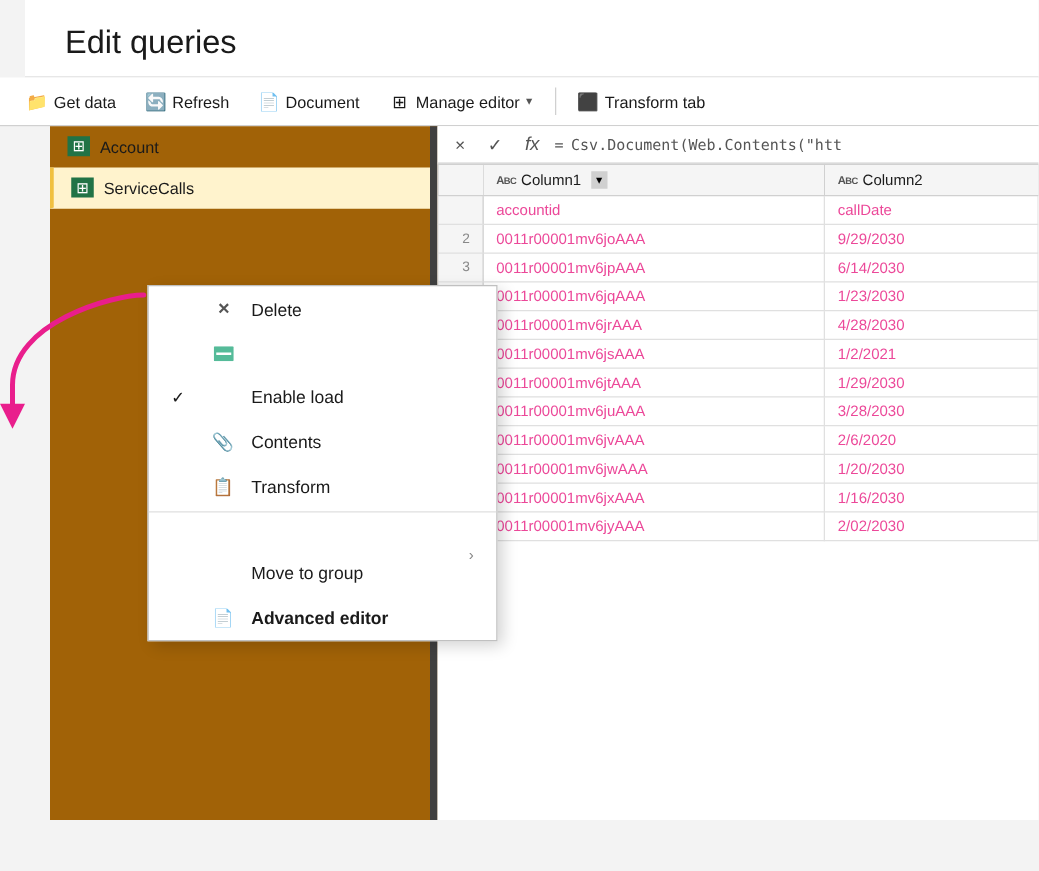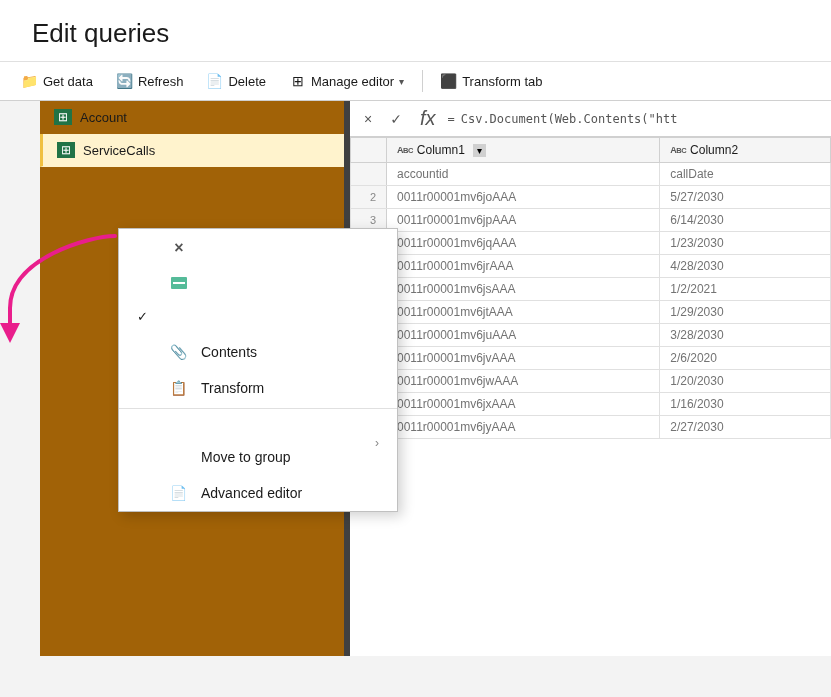--- a/index.html
+++ b/index.html
@@ -10,20 +10,21 @@
       height: 697px;
       overflow: hidden;
       position: relative;
     }
 
     
     .title-bar {
       background: #fff;
       padding: 18px 32px 12px 32px;
       border-bottom: 1px solid #e0e0e0;
+      margin-left: 20px;
     }
     .title-bar h1 {
       font-size: 26px;
       font-weight: 300;
       color: #1a1a1a;
     }
 
     
     .toolbar {
       background: #fff;
@@ -148,21 +149,21 @@
       text-align: left;
       font-weight: 500;
       color: #1a1a1a;
       white-space: nowrap;
       position: sticky;
       top: 0;
     }
     td {
       border: 1px solid #e0e0e0;
       padding: 4px 10px;
-      color: #737373;
+      color: #ec4899;
       white-space: nowrap;
     }
     td.row-num {
       background: #f5f5f5;
       color: #888;
       text-align: right;
       width: 30px;
       font-size: 11px;
       border-right: 1px solid #d0d0d0;
     }
@@ -259,21 +260,21 @@
   <button class="toolbar-btn">
     <span class="toolbar-icon">📁</span>
     <span>Get data</span>
   </button>
   <button class="toolbar-btn">
     <span class="toolbar-icon">🔄</span>
     <span>Refresh</span>
   </button>
   <button class="toolbar-btn">
     <span class="toolbar-icon">📄</span>
-    <span>Delete</span>
+    <span>Document</span>
   </button>
   <button class="toolbar-btn">
     <span class="toolbar-icon">⊞</span>
     <span>Manage editor</span>
     <span style="font-size:10px; color:#555;">▾</span>
   </button>
   <div class="toolbar-divider"></div>
   <button class="toolbar-btn">
     <span class="toolbar-icon">⬛</span>
     <span>Transform tab</span>
@@ -291,21 +292,21 @@
       <span class="sidebar-icon"></span>
       <span>ServiceCalls</span>
     </div>
   </div>
 
   <div class="data-area">
 
     <div class="formula-row">
       <button class="formula-btn">×</button>
       <button class="formula-btn">✓</button>
-      <button class="formula-btn" style="font-style:italic; font-size:20px;">fx</button>
+      <button class="formula-btn" style="font-style:italic; font-size:15px;">fx</button>
       <span class="formula-text">=</span>
       <span class="formula-text">Csv.Document(Web.Contents("htt</span>
     </div>
 
     <div class="grid-wrapper">
       <table>
         <thead>
           <tr>
             <th style="width:36px;"></th>
             <th>
@@ -325,21 +326,21 @@
         </thead>
         <tbody id="table-body">
         <tr>
     <td class="row-num"></td>
     <td>accountid</td>
     <td>callDate</td>
   </tr>
             <tr>
     <td class="row-num">2</td>
     <td>0011r00001mv6joAAA</td>
-    <td>5/27/2030</td>
+    <td>9/29/2030</td>
   </tr>
             <tr>
     <td class="row-num">3</td>
     <td>0011r00001mv6jpAAA</td>
     <td>6/14/2030</td>
   </tr>
             <tr>
     <td class="row-num">4</td>
     <td>0011r00001mv6jqAAA</td>
     <td>1/23/2030</td>
@@ -375,45 +376,47 @@
     <td>1/20/2030</td>
   </tr>
             <tr>
     <td class="row-num">11</td>
     <td>0011r00001mv6jxAAA</td>
     <td>1/16/2030</td>
   </tr>
             <tr>
     <td class="row-num">12</td>
     <td>0011r00001mv6jyAAA</td>
-    <td>2/27/2030</td>
+    <td>2/02/2030</td>
   </tr>
           </tbody>
       </table>
     </div>
   </div>
 </div>
 
 <div class="context-menu" id="context-menu">
 <div class="context-menu-item">
       <span class="context-menu-check"></span>
       <span class="context-menu-icon" style="font-size:16px; font-weight:bold;">×</span>
+      <span style="flex:1;">Delete</span>
     </div>
     <div class="context-menu-item">
       <span class="context-menu-check"></span>
       <span class="context-menu-icon">
         <svg width="16" height="12" viewBox="0 0 16 12">
           <rect x="0" y="0" width="16" height="12" rx="1" fill="#5b9"></rect>
           <line x1="2" y1="6" x2="14" y2="6" stroke="#fff" stroke-width="2"></line>
         </svg>
       </span>
     </div>
     <div class="context-menu-item">
       <span class="context-menu-check">✓</span>
       <span class="context-menu-icon"></span>
+      <span style="flex:1;">Enable load</span>
     </div>
     <div class="context-menu-item">
       <span class="context-menu-check"></span>
       <span class="context-menu-icon">📎</span>
       <span style="flex:1;">Contents</span>
     </div>
     <div class="context-menu-item">
       <span class="context-menu-check"></span>
       <span class="context-menu-icon">📋</span>
       <span style="flex:1;">Transform</span>
@@ -421,21 +424,21 @@
     <div class="context-menu-divider"></div>
     <div class="context-menu-item">
       <span class="context-menu-check"></span>
       <span class="context-menu-icon"></span>
       <span style="flex:1;margin-top:28px;">Move to group</span>
       <span class="context-menu-arrow">›</span>
     </div>
     <div class="context-menu-item">
       <span class="context-menu-check"></span>
       <span class="context-menu-icon">📄</span>
-      <span style="flex:1;">Advanced editor</span>
+      <span style="flex:1;font-weight:bold;">Advanced editor</span>
     </div>
   </div>
 
 <div class="arrow-annotation">
   <svg width="130" height="120" viewBox="0 0 130 120">
     <path d="M 115 8 C 90 8, 10 30, 10 80 L 10 95" stroke="#e91e8c" stroke-width="4" fill="none" stroke-linecap="round"></path>
     <polygon points="0,95 10,115 20,95" fill="#e91e8c"></polygon>
   </svg>
 </div>
 

